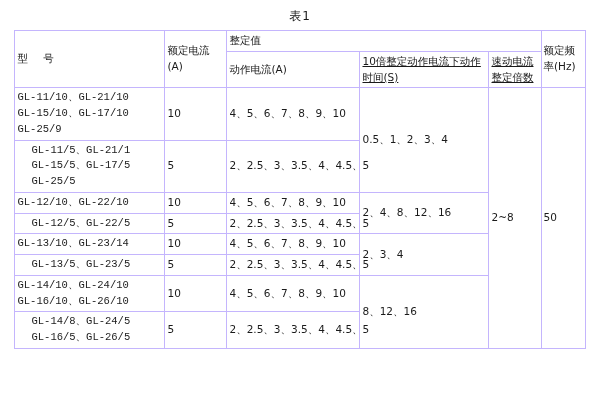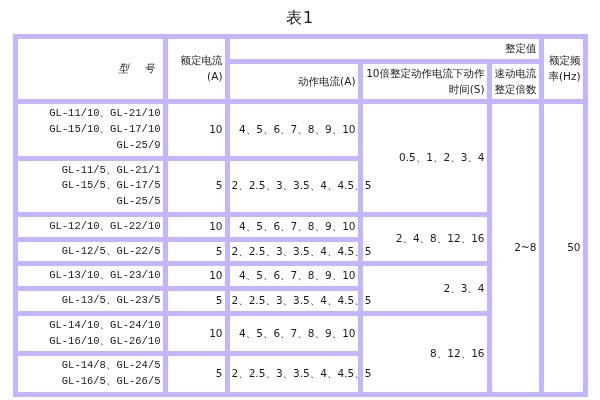--- a/index.html
+++ b/index.html
@@ -10,60 +10,59 @@
     color:#1a1a1a;
     overflow:hidden;
   }
   .page{
     position:relative;
     width:600px;height:400px;
     box-sizing:border-box;
   }
   .caption{
     text-align:center;
-    font-size:16px;
+    font-size:12px;
     padding-top:8px;
     padding-bottom:5px;
     letter-spacing:1px;
   }
   table.main{
     border-collapse:collapse;
     margin:0 auto;
     width:570px;
     table-layout:fixed;
   }
   table.main td,table.main th{
-    border:5px solid #c4b5fd;
+    border:1px solid #c4b5fd;
     font-weight:normal;
     font-size:10.5px;
-    text-align:right;
+    text-align:left;
     vertical-align:middle;
     padding:2px 2px;
     line-height:1.5;
   }
   .hdr{
     font-size:11px;
     padding:3px 2px;
   }
   .hdr-model{
     letter-spacing:6px;
-    font-style:italic;
   }
   .model-cell{
     text-align:left;
     padding-left:10px;
     font-size:10.5px;
     line-height:1.65;
   }
   .model-cell.indent{
     padding-left:16px;
   }
   .model-line{display:block;white-space:nowrap;font-family:Liberation Mono, monospace;}
   .nowrap{white-space:nowrap;}
-  .small-hdr{font-size:9.5px;letter-spacing:0px;}
+  .small-hdr{font-size:9.5px;letter-spacing:0px;text-decoration:underline;}
   .freq-val{font-size:11px;}
 </style>
 </head>
 <body>
 
 <div class="page">
 
   <div class="caption">表1</div>
 
   <table class="main">
@@ -123,21 +122,21 @@
       <tr>
         <td class="model-cell indent">
           <span class="model-line">GL-12/5、GL-22/5</span>
         </td>
         <td>5</td>
         <td class="nowrap">2、2.5、3、3.5、4、4.5、5</td>
       </tr>
 
       <tr>
         <td class="model-cell">
-          <span class="model-line">GL-13/10、GL-23/10</span>
+          <span class="model-line">GL-13/10、GL-23/14</span>
         </td>
         <td>10</td>
         <td class="nowrap">4、5、6、7、8、9、10</td>
         <td rowspan="2">2、3、4</td>
       </tr>
 
       <tr>
         <td class="model-cell indent">
           <span class="model-line">GL-13/5、GL-23/5</span>
         </td>

